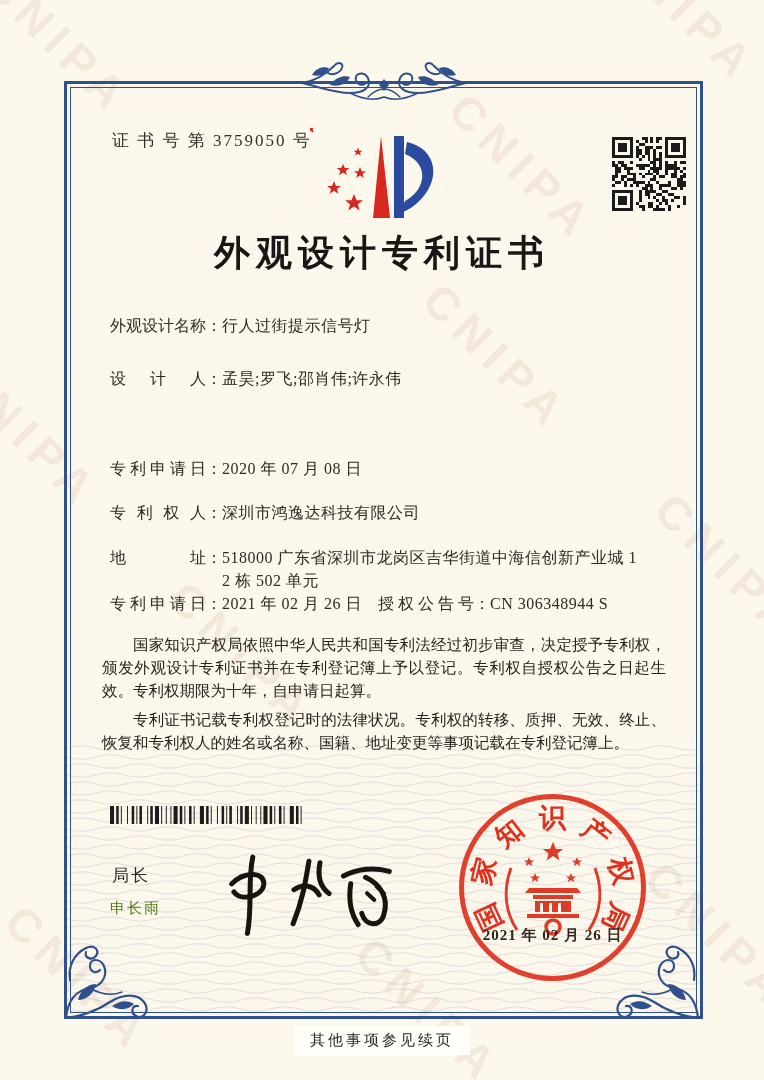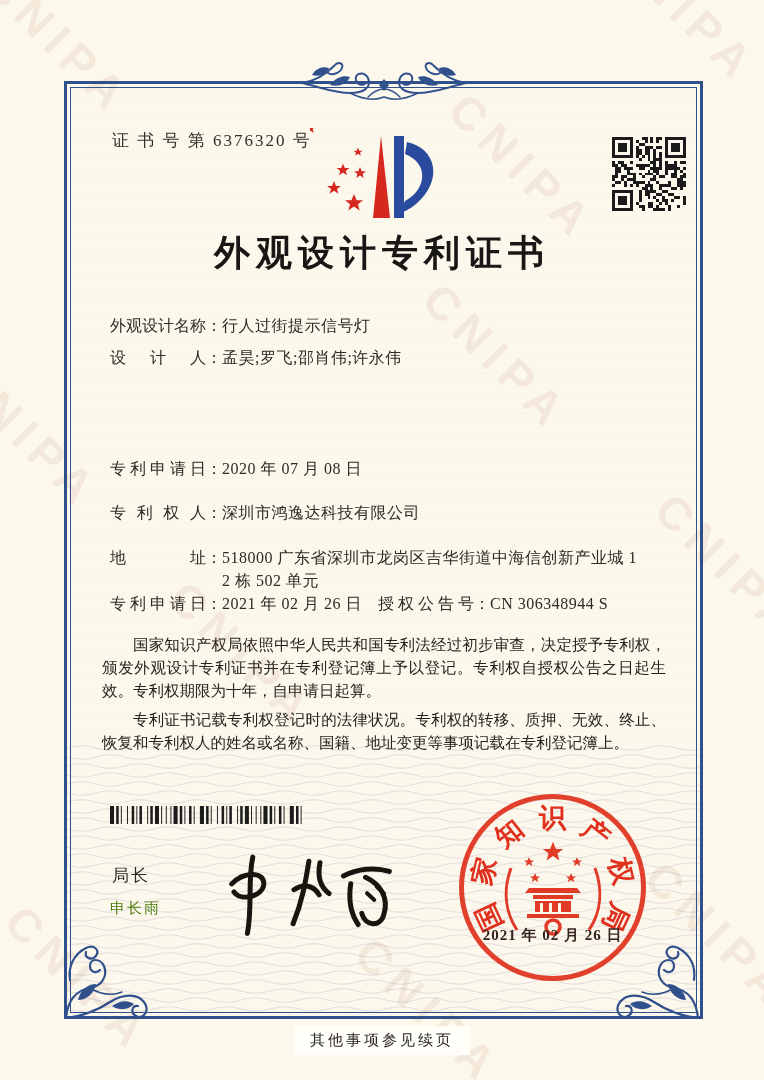--- a/index.html
+++ b/index.html
@@ -131,21 +131,21 @@
         <path d="M14,52 C12,38 18,26 30,20 C38,16 44,22 40,28 C36,33 28,30 30,24"></path>
         <path d="M22,72 c2,-10 10,-16 18,-16 c-2,10 -10,16 -18,16 z" fill="#30508c" stroke="none"></path>
         <path d="M56,78 c8,-6 16,-6 22,-2 c-6,6 -14,7 -22,2 z" fill="#30508c" stroke="none"></path>
       </g>
     </g>
   </svg>
   <svg class="ornament" style="left:588px;top:928px" width="120" height="95" viewBox="0 0 120 95">
     <use href="#fl-corner" transform="translate(120,0) scale(-1,1)" stroke="#30508c" fill="none" stroke-width="2.2" stroke-linecap="round"></use>
   </svg>
 
-  <div class="certno">证 书 号 第 6376320 号</div>
+  <div class="certno">证 书 号 第 3759050 号</div>
 
   <svg class="logo" width="140" height="110" viewBox="0 0 140 110">
     <g fill="#d6281e">
       <path id="star" d="M0,-6 L1.7,-1.8 6,-1.8 2.6,0.9 3.8,5 0,2.4 -3.8,5 -2.6,0.9 -6,-1.8 -1.7,-1.8 Z"></path>
     </g>
     <use href="#star" transform="translate(48,24) scale(0.75)" fill="#d6281e"></use>
     <use href="#star" transform="translate(33,42) scale(1.05)" fill="#d6281e"></use>
     <use href="#star" transform="translate(50,45) scale(1.0)" fill="#d6281e"></use>
     <use href="#star" transform="translate(24,60) scale(1.15)" fill="#d6281e"></use>
     <use href="#star" transform="translate(44,75) scale(1.5)" fill="#d6281e"></use>
@@ -459,21 +459,21 @@
       <rect x="4" y="24" width="1" height="1" fill="#1b1b1b"></rect>
       <rect x="5" y="24" width="1" height="1" fill="#1b1b1b"></rect>
       <rect x="6" y="24" width="1" height="1" fill="#1b1b1b"></rect>
     </svg>
 
   <div class="title">外观设计专利证书</div>
 
   <div class="frow" style="top:316px">
     <span class="flabel">外观设计名称</span><span class="fcolon">：</span><span class="fvalue">行人过街提示信号灯</span>
   </div>
-  <div class="frow" style="top:348px">
+  <div class="frow" style="top:369px">
     <span class="flabel">设计人</span><span class="fcolon">：</span><span class="fvalue">孟昊;罗飞;邵肖伟;许永伟</span>
   </div>
   <div class="frow" style="top:459px">
     <span class="flabel">专利申请日</span><span class="fcolon">：</span><span class="fvalue">2020 年 07 月 08 日</span>
   </div>
   <div class="frow" style="top:503px">
     <span class="flabel">专利权人</span><span class="fcolon">：</span><span class="fvalue">深圳市鸿逸达科技有限公司</span>
   </div>
   <div class="frow" style="top:548px">
     <span class="flabel">地址</span><span class="fcolon">：</span><span class="fvalue">518000 广东省深圳市龙岗区吉华街道中海信创新产业城 1</span>

